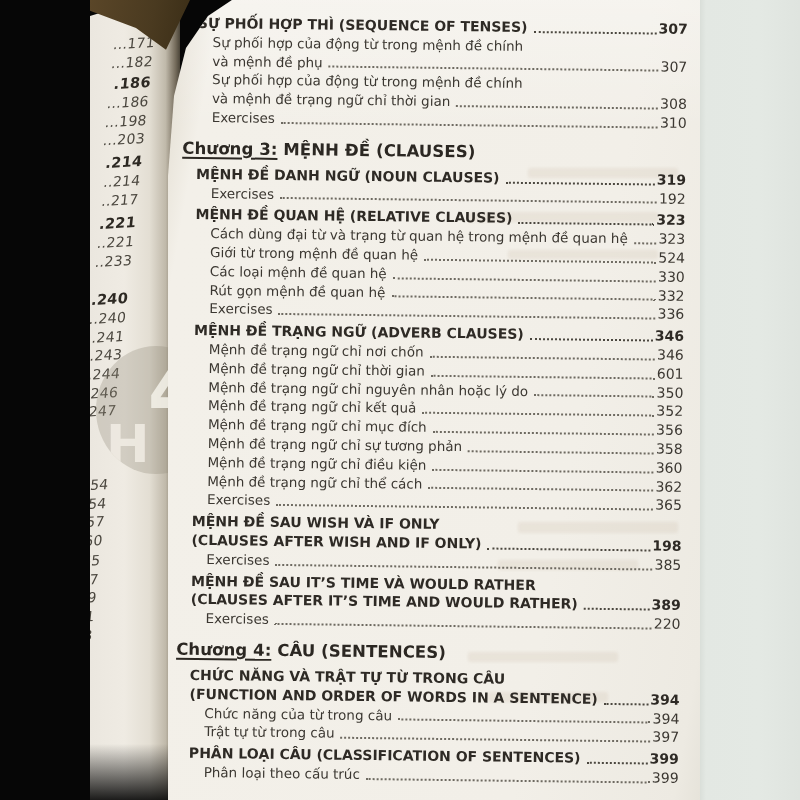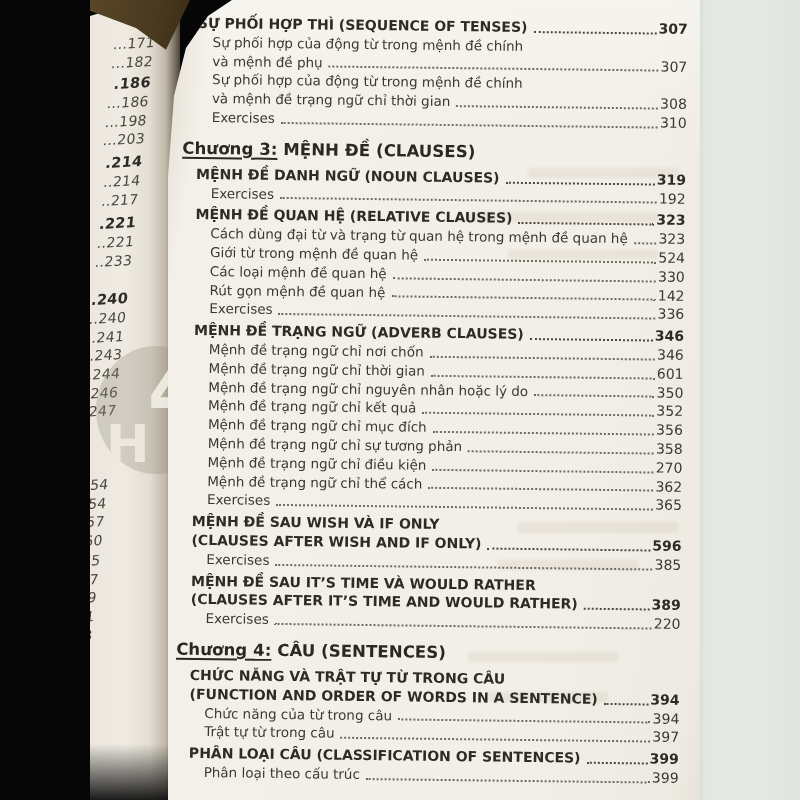--- a/index.html
+++ b/index.html
@@ -214,21 +214,21 @@
           <div class="tline">
             <span class="lbl">Các loại mệnh đề quan hệ</span>
             <span class="leader"></span>
             <span class="pg">330</span>
           </div>
         </div>
         <div class="entry lvl-s">
           <div class="tline">
             <span class="lbl">Rút gọn mệnh đề quan hệ</span>
             <span class="leader"></span>
-            <span class="pg">142</span>
+            <span class="pg">332</span>
           </div>
         </div>
         <div class="entry lvl-s">
           <div class="tline">
             <span class="lbl">Exercises</span>
             <span class="leader"></span>
             <span class="pg">336</span>
           </div>
         </div>
         <div class="entry lvl-h">
@@ -277,21 +277,21 @@
           <div class="tline">
             <span class="lbl">Mệnh đề trạng ngữ chỉ sự tương phản</span>
             <span class="leader"></span>
             <span class="pg">358</span>
           </div>
         </div>
         <div class="entry lvl-s">
           <div class="tline">
             <span class="lbl">Mệnh đề trạng ngữ chỉ điều kiện</span>
             <span class="leader"></span>
-            <span class="pg">270</span>
+            <span class="pg">360</span>
           </div>
         </div>
         <div class="entry lvl-s">
           <div class="tline">
             <span class="lbl">Mệnh đề trạng ngữ chỉ thể cách</span>
             <span class="leader"></span>
             <span class="pg">362</span>
           </div>
         </div>
         <div class="entry lvl-s">
@@ -301,21 +301,21 @@
             <span class="pg">365</span>
           </div>
         </div>
         <div class="entry lvl-h">
           <div class="tline">
             <span class="lbl">MỆNH ĐỀ SAU WISH VÀ IF ONLY</span>
           </div>
           <div class="tline">
             <span class="lbl">(CLAUSES AFTER WISH AND IF ONLY)</span>
             <span class="leader"></span>
-            <span class="pg">596</span>
+            <span class="pg">198</span>
           </div>
         </div>
         <div class="entry lvl-s">
           <div class="tline">
             <span class="lbl">Exercises</span>
             <span class="leader"></span>
             <span class="pg">385</span>
           </div>
         </div>
         <div class="entry lvl-h">

